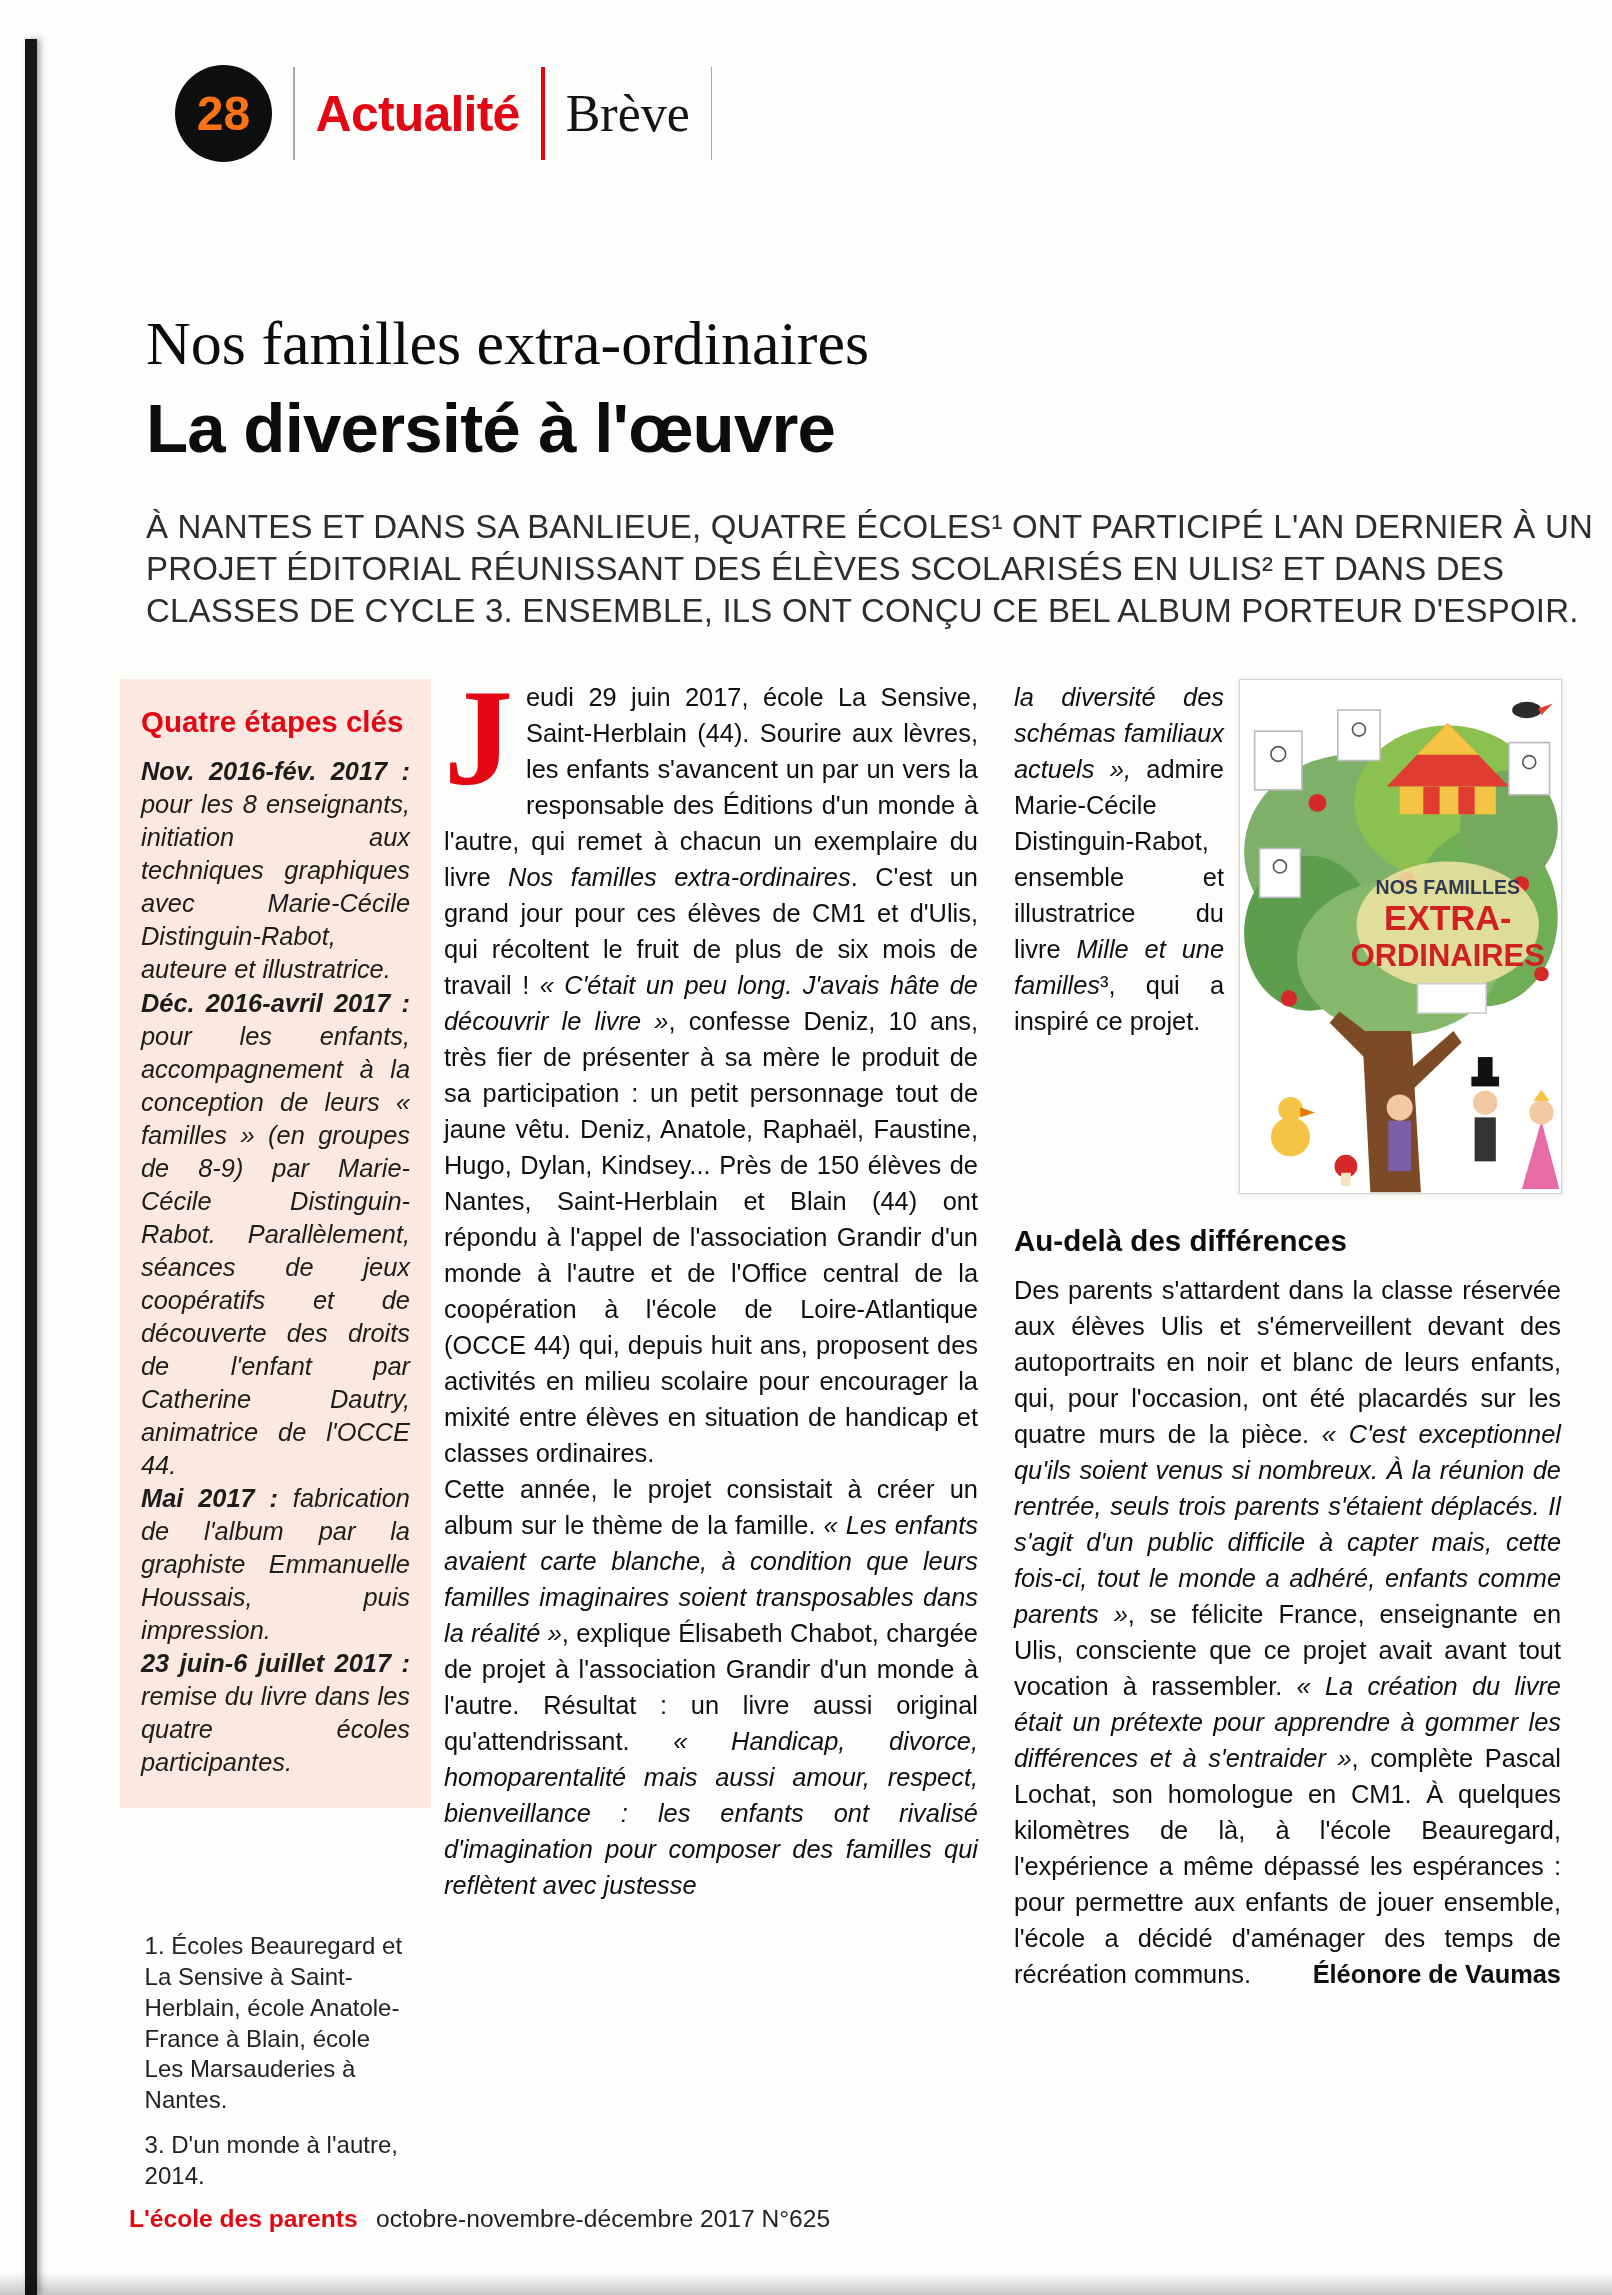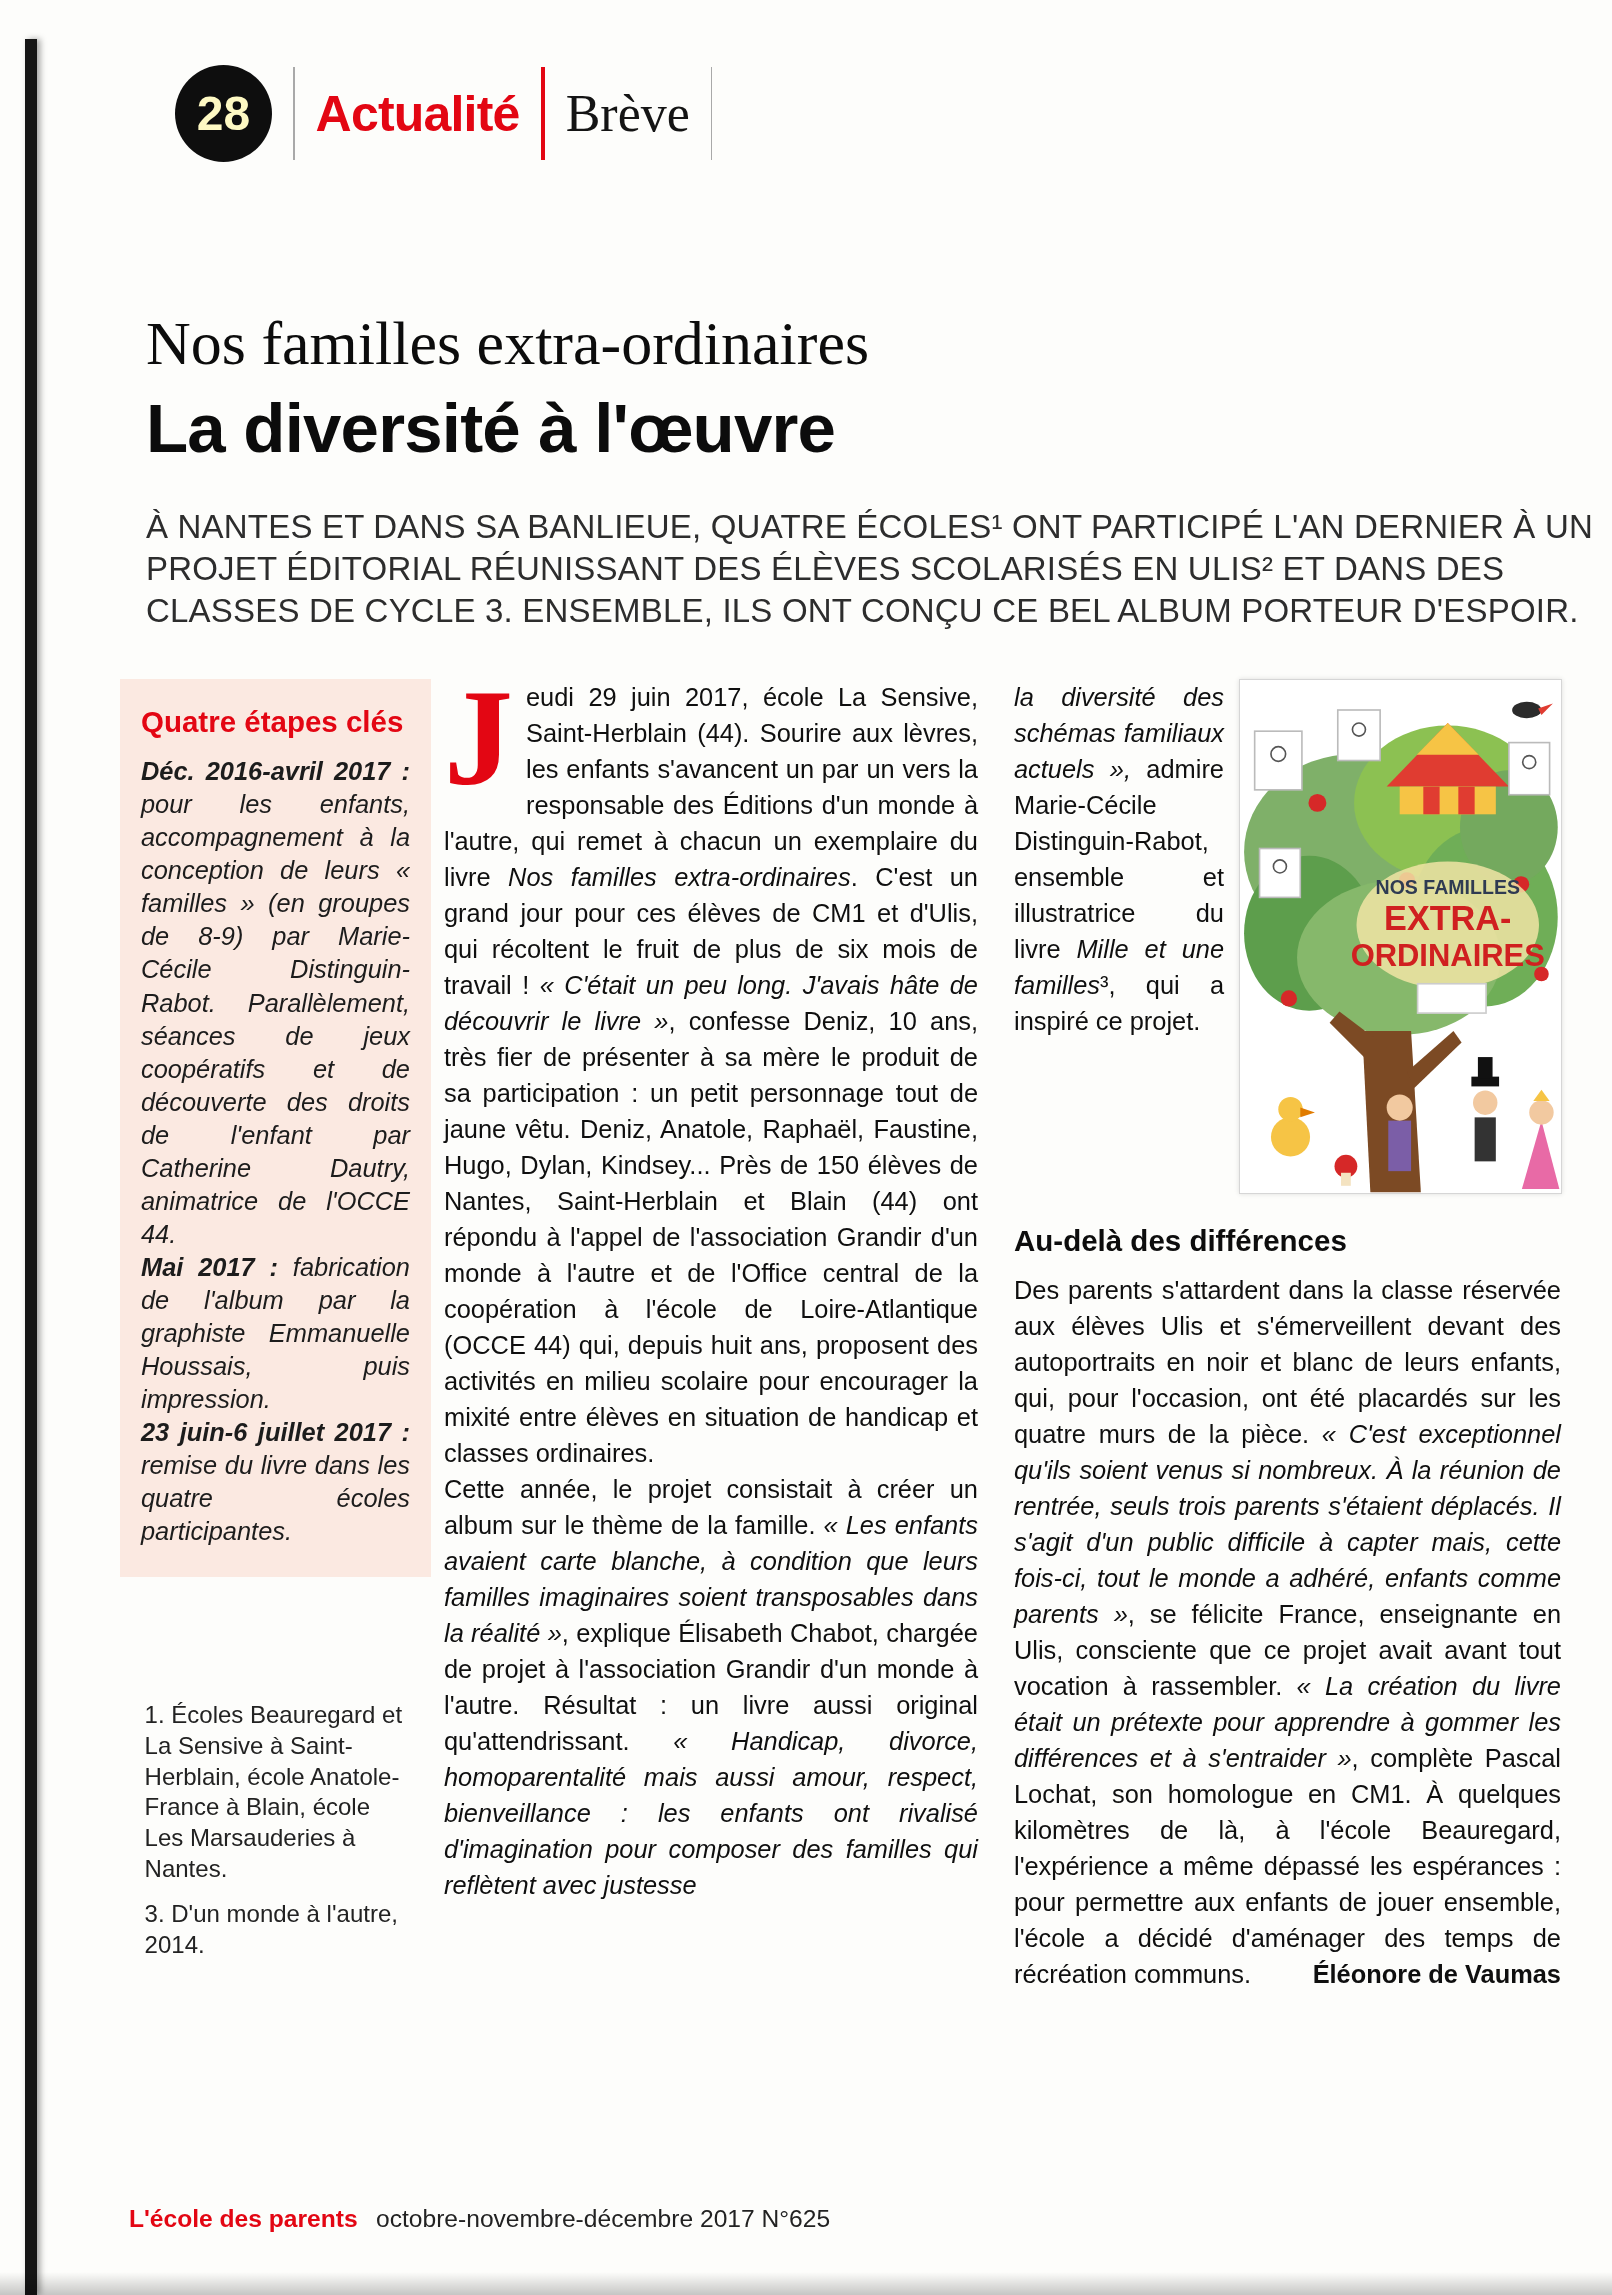--- a/index.html
+++ b/index.html
@@ -13,21 +13,21 @@
     position:absolute; left:24.6px; top:39px; bottom:0; width:12.3px;
     background:#161616; box-shadow:3.3px 0 6.6px rgba(0,0,0,.35);
   }
   .bottom-shadow {
     position:absolute; left:0; right:0; bottom:0; height:23px;
     background:linear-gradient(to bottom, rgba(0,0,0,0), rgba(0,0,0,.22));
   }
   
   .topbar { position:absolute; left:175px; top:61px; display:flex; align-items:center; height:105px; }
   .pagenum {
-    width:97px; height:97px; border-radius:50%; background:#0e0e0e; color:#fef9c3;
+    width:97px; height:97px; border-radius:50%; background:#0e0e0e; color:#f97316;
     font-size:48px; font-weight:bold; display:flex; align-items:center; justify-content:center;
   }
   .vline { width:2.5px; height:93px; background:#8d8d8d; margin:0 21px; align-self:center; }
   .vline.red { width:4.1px; background:#e30613; }
   .vline.thin { width:1.6px; background:#a9a9a9; }
   .section-label { color:#e30613; font-weight:bold; font-size:50px; letter-spacing:-0.8px; }
   .subsection-label { font-family:"Liberation Serif", serif; font-size:52px; color:#141414;text-align:right; }
   
   .headline { position:absolute; left:146px; top:311px; width:1469px; }
   .kicker { font-family:"Liberation Serif", serif; font-weight:400; font-size:62px; line-height:1.05; color:#0c0c0c; }
@@ -85,20 +85,21 @@
     <h1 class="kicker">Nos familles extra-ordinaires</h1>
     <h2 class="title">La diversité à l'œuvre</h2>
     <p class="standfirst">À NANTES ET DANS SA BANLIEUE, QUATRE ÉCOLES¹ ONT PARTICIPÉ L'AN DERNIER À UN PROJET ÉDITORIAL RÉUNISSANT DES ÉLÈVES SCOLARISÉS EN ULIS² ET DANS DES CLASSES DE CYCLE 3. ENSEMBLE, ILS ONT CONÇU CE BEL ALBUM PORTEUR D'ESPOIR.</p>
   </section>
 
   <section class="columns">
 
     <div class="col-left">
       <aside class="keybox">
         <h3>Quatre étapes clés</h3>
+        <p class="entry"><b>Nov. 2016-fév. 2017 :</b> <span>pour les 8 enseignants, initiation aux techniques graphiques avec Marie-Cécile Distinguin-Rabot, auteure et illustratrice.</span></p>
         <p class="entry"><b>Déc. 2016-avril 2017 :</b> <span>pour les enfants, accompagnement à la conception de leurs « familles » (en groupes de 8-9) par Marie-Cécile Distinguin-Rabot. Parallèlement, séances de jeux coopératifs et de découverte des droits de l'enfant par Catherine Dautry, animatrice de l'OCCE 44.</span></p>
         <p class="entry"><b>Mai 2017 :</b> <span>fabrication de l'album par la graphiste Emmanuelle Houssais, puis impression.</span></p>
         <p class="entry"><b>23 juin-6 juillet 2017 :</b> <span>remise du livre dans les quatre écoles participantes.</span></p>
       </aside>
       <div class="footnotes">
         <p>1. Écoles Beauregard et La Sensive à Saint-Herblain, école Anatole-France à Blain, école Les Marsauderies à Nantes.</p>
         <p>3. D'un monde à l'autre, 2014.</p>
       </div>
     </div>
 

